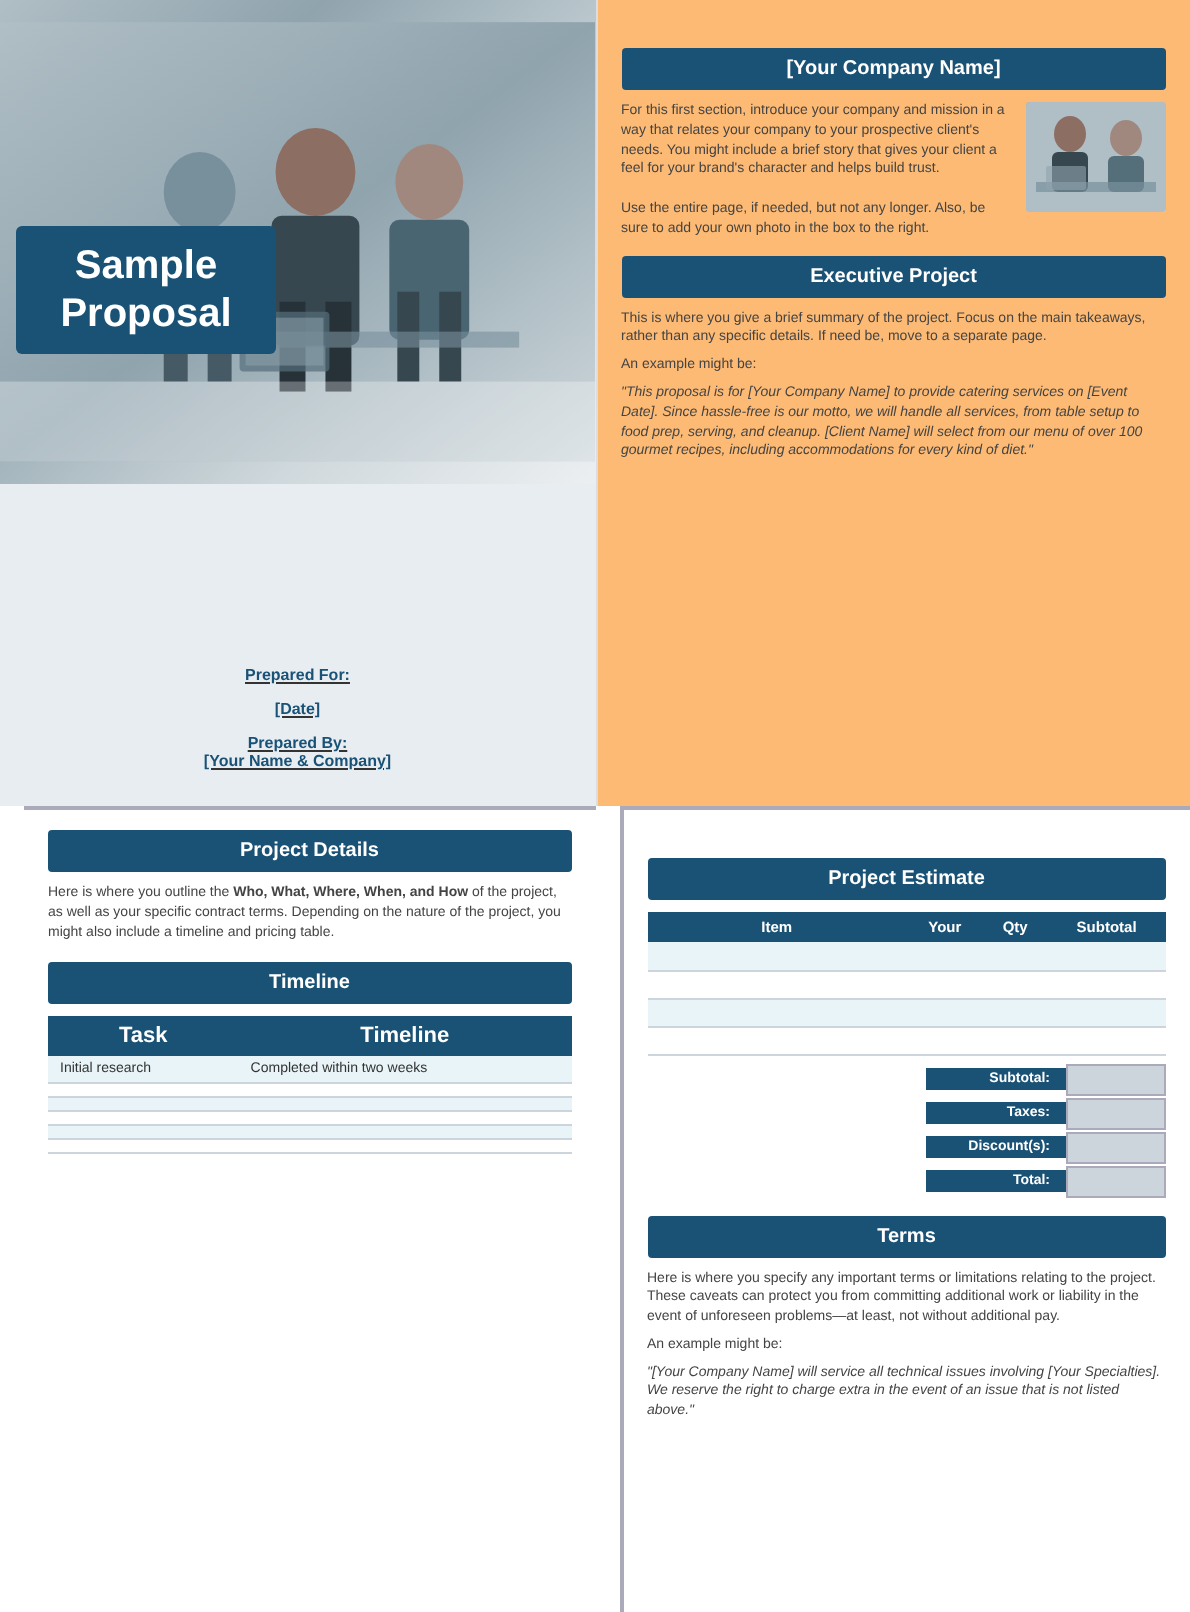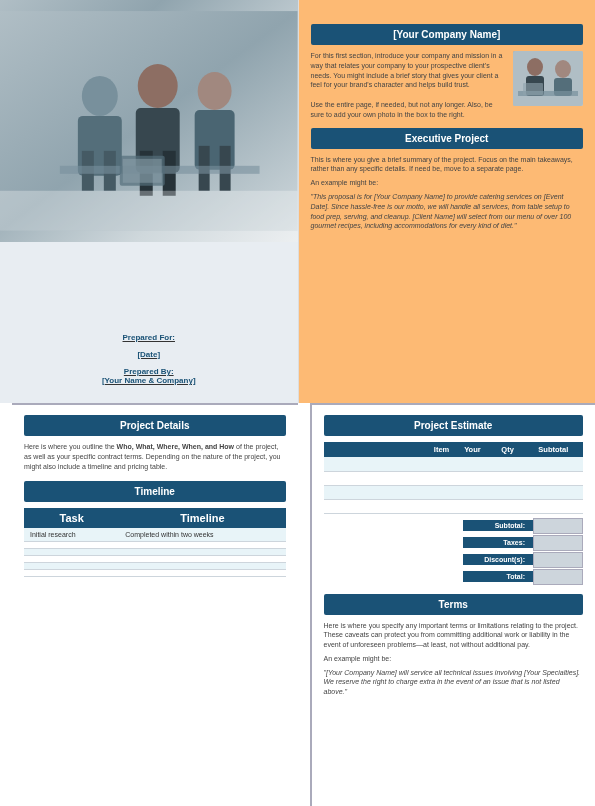--- a/index.html
+++ b/index.html
@@ -198,42 +198,42 @@
 
     .timeline-table tbody td {
       padding: 3px 6px;
       font-size: 7px;
       color: #333;
     }
 
     
     .estimate-page {
       background: #fff;
-      padding: 10px 12px;
+      padding: 24px 12px;
       overflow: hidden;
       border-top: 1px solid #ddd;
       border-left: 1px solid #ddd;
     }
 
     .estimate-table {
       width: 100%;
       border-collapse: collapse;
       margin-bottom: 4px;
     }
 
     .estimate-table thead tr {
       background: #1a5276;
       color: #fff;
     }
 
     .estimate-table thead th {
       padding: 3px 4px;
       font-size: 7.5px;
       font-weight: bold;
-      text-align: right;
+      text-align: center;
     }
 
     .estimate-table thead th:first-child {
       width: 50%;
     }
 
     .estimate-table thead th:nth-child(2),
     .estimate-table thead th:nth-child(3),
     .estimate-table thead th:nth-child(4) {
       text-align: center;
@@ -351,20 +351,26 @@
 
         <rect x="60" y="155" width="200" height="8" fill="#78909c" opacity="0.6"></rect>
 
         <rect x="120" y="145" width="45" height="30" rx="2" fill="#546e7a" opacity="0.7"></rect>
         <rect x="123" y="148" width="39" height="24" fill="#90a4ae" opacity="0.5"></rect>
 
         <rect x="0" y="180" width="298" height="40" fill="white" opacity="0.3"></rect>
       </svg>
     </div>
 
+    <div class="cover-title-block">
+      <h1>
+        <span>Sample</span><br>
+        <span>Proposal</span>
+      </h1>
+    </div>
 
     <div class="cover-info">
       <div class="cover-info-item">
         <div class="label">Prepared For:</div>
       </div>
       <div class="cover-info-item">
         <div class="value">[Date]</div>
       </div>
       <div class="cover-info-item">
         <div class="label">Prepared By:</div>

